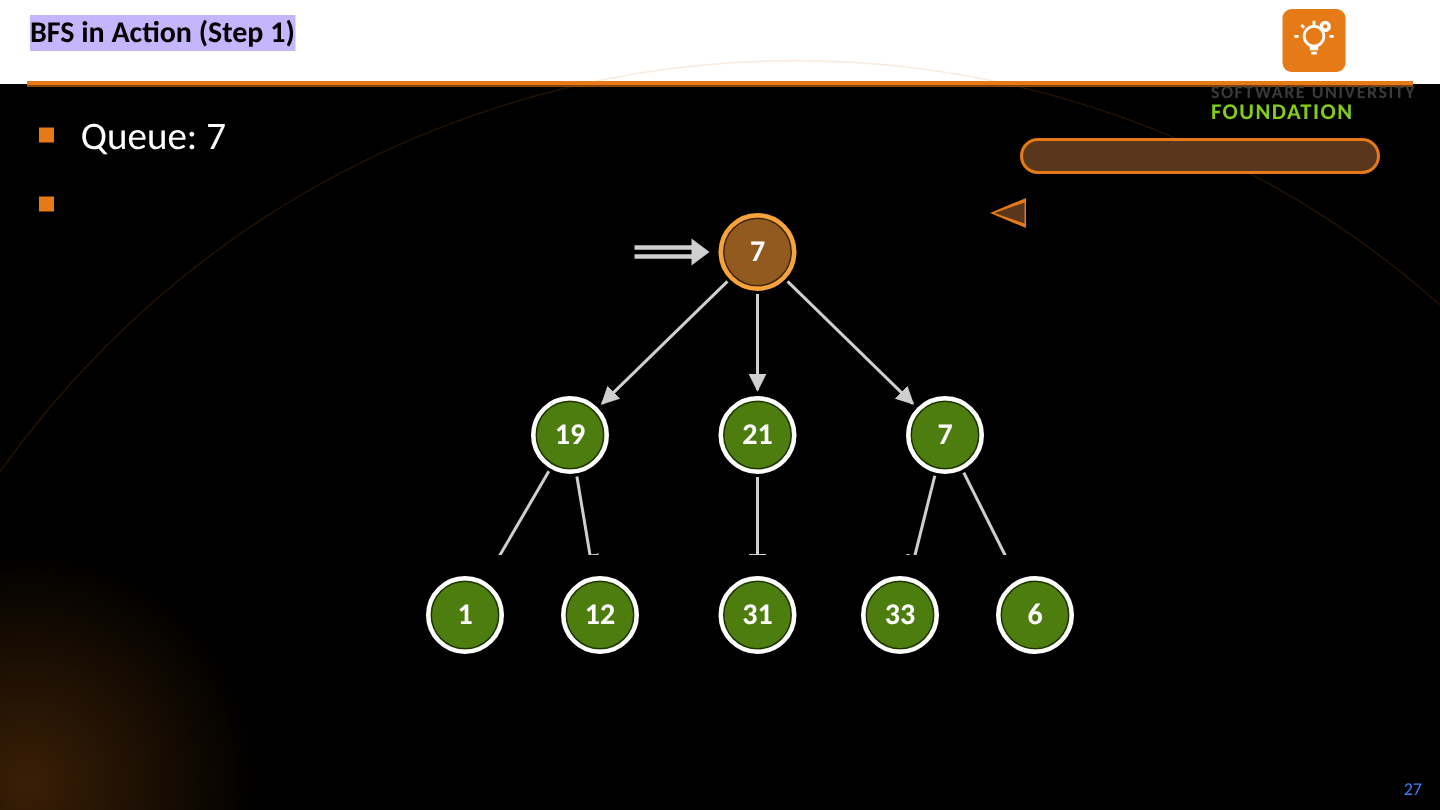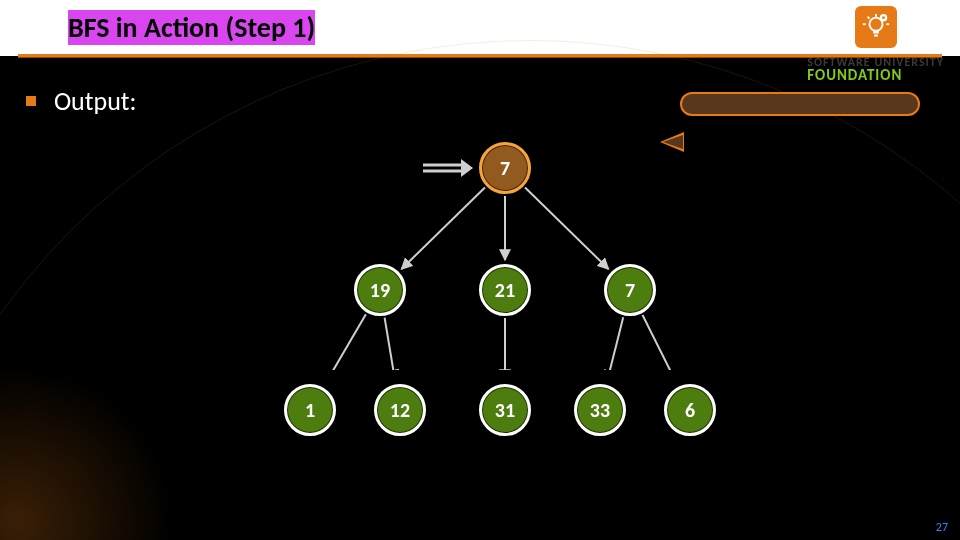--- a/index.html
+++ b/index.html
@@ -10,27 +10,26 @@
     color: #fff;
     position: relative;
   }
 
   
   .header {
     position: relative;
     padding: 10px 20px 8px 20px;
   }
   .title {
-    font-size: 28px;
+    font-size: 20px;
     font-weight: 700;
     color: #000;
-    background: #d946ef;
+    background: #c4b5fd;
     display: inline;
     padding: 0 0 0 0;
-    margin-left: 48px;
   }
   
   .header-bg {
     position: absolute;
     top: 0; left: 0; right: 0;
     height: 56px;
     background: #fff;
     z-index: 0;
   }
   .title-wrap { position: relative; z-index: 2; }
@@ -191,21 +190,25 @@
     <div class="l2">FOUNDATION</div>
   </div>
 </div>
 
 <div class="arc"></div>
 <div class="flare"></div>
 
 <div class="body">
   <div class="bullet">
     <span class="sq"></span>
-    <span>Output:</span>
+    <span>Queue:</span>
+    <span>7</span>
+  </div>
+  <div class="bullet">
+    <span class="sq"></span>
     <span></span>
   </div>
 </div>
 
 <div class="callout">
   <div class="callout-tail"></div>
 </div>
 
 <svg class="diagram" width="960" height="540" style="position:absolute;top:0;left:0;pointer-events:none">
   <defs>

